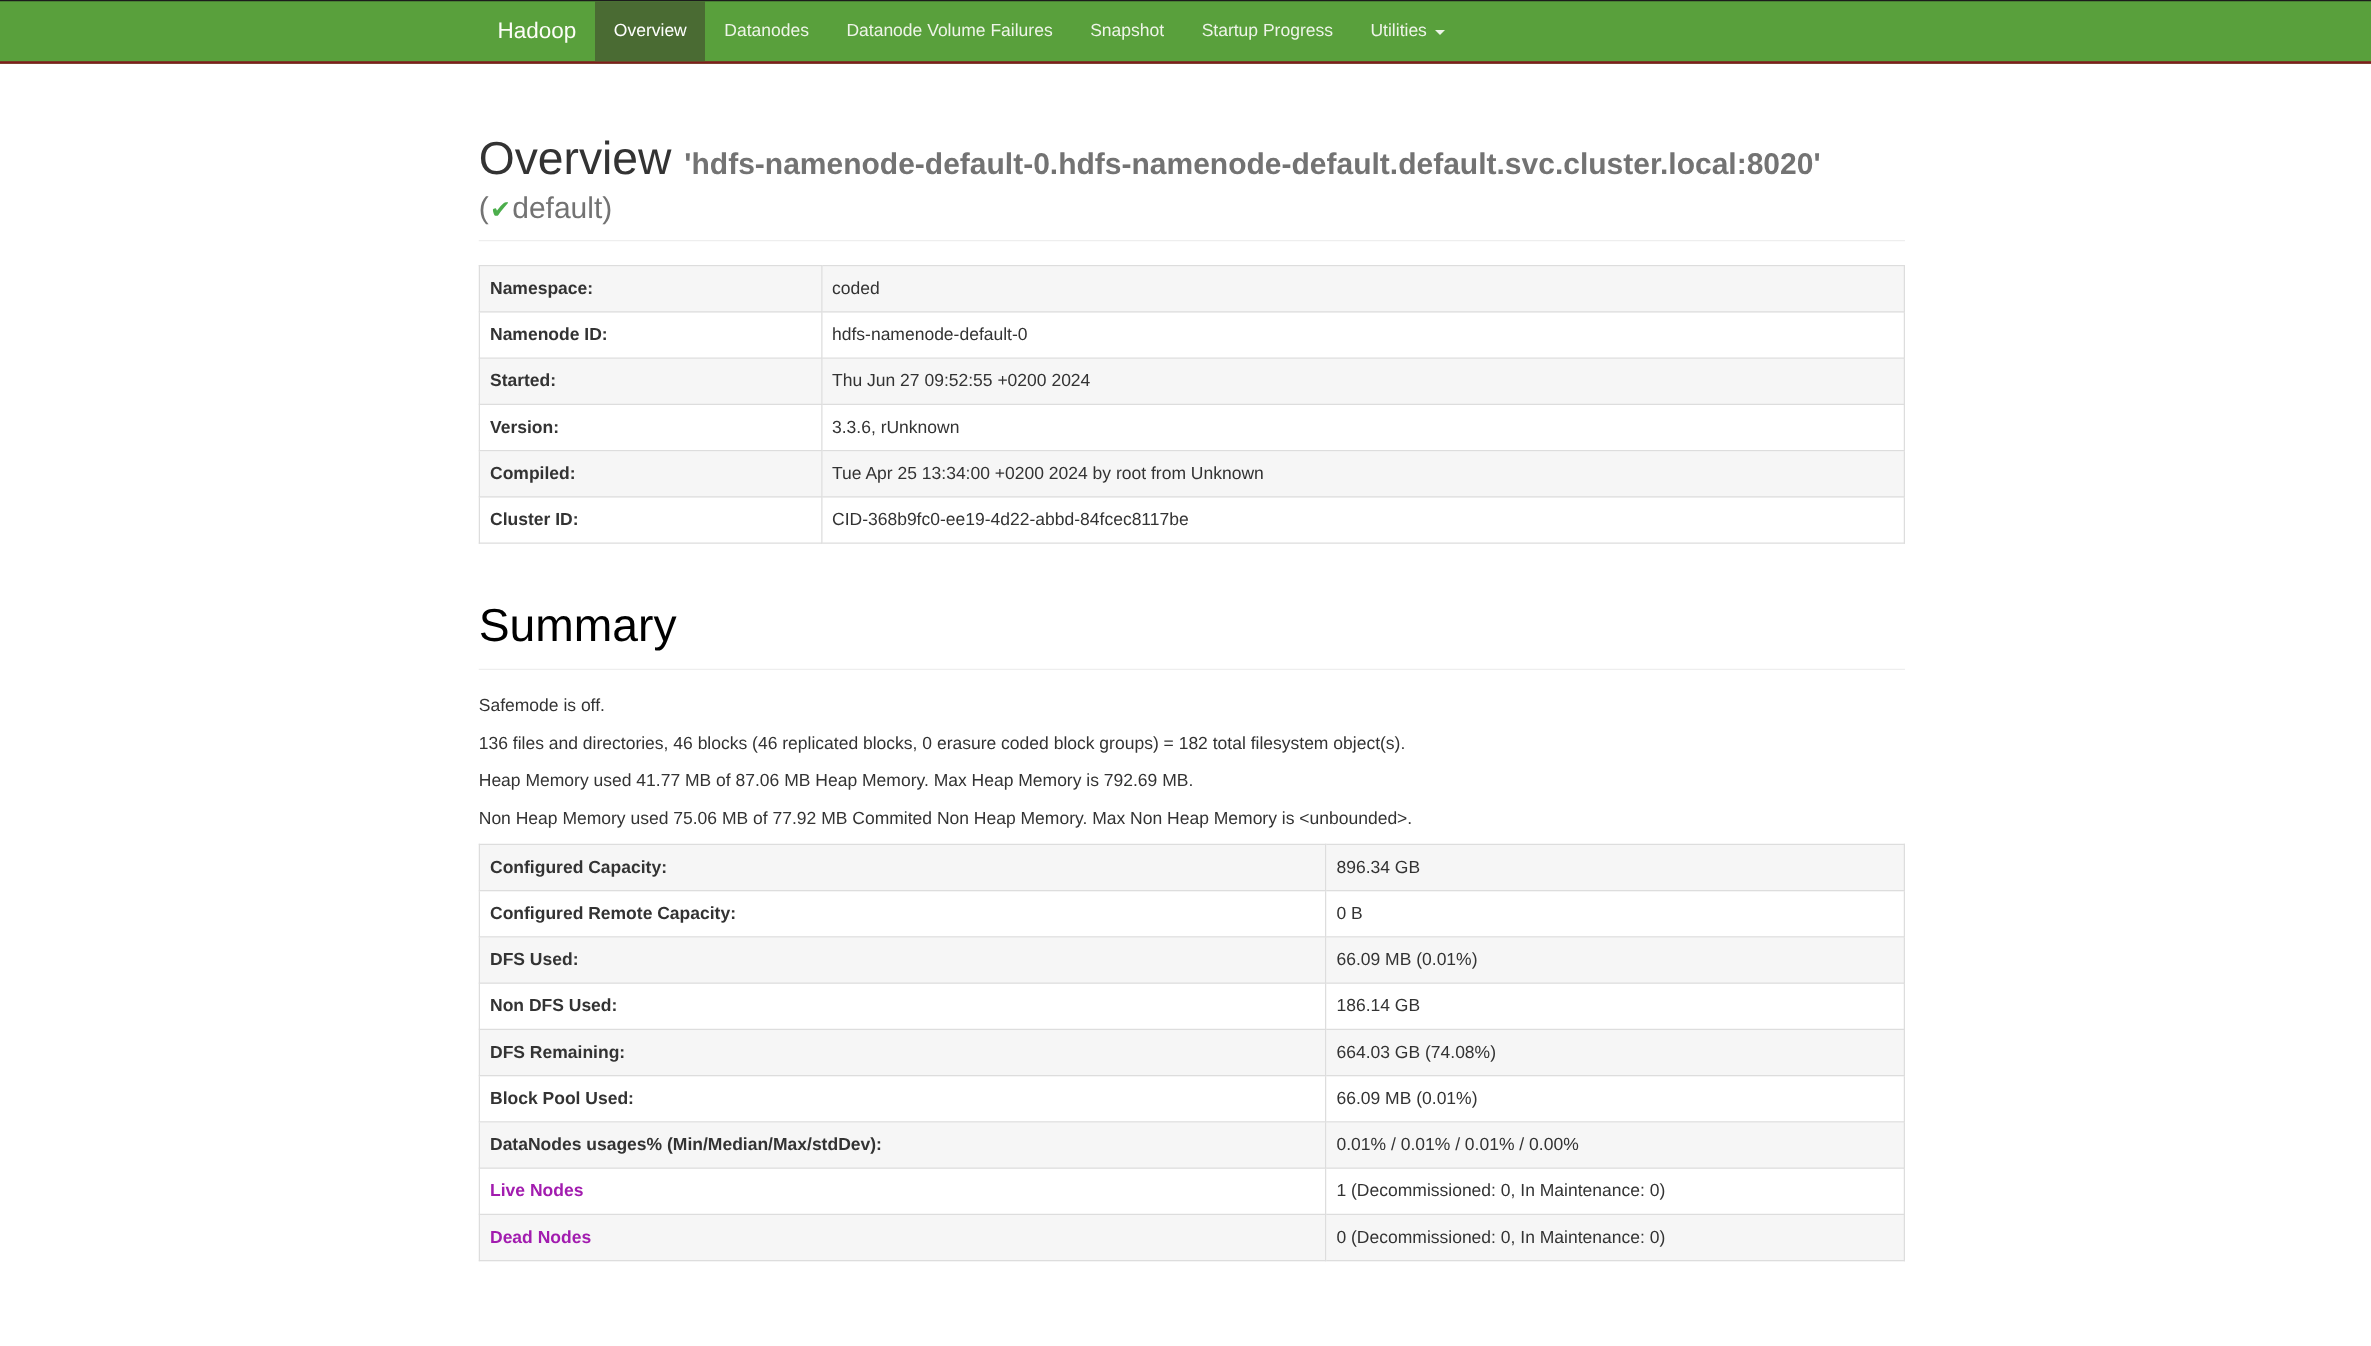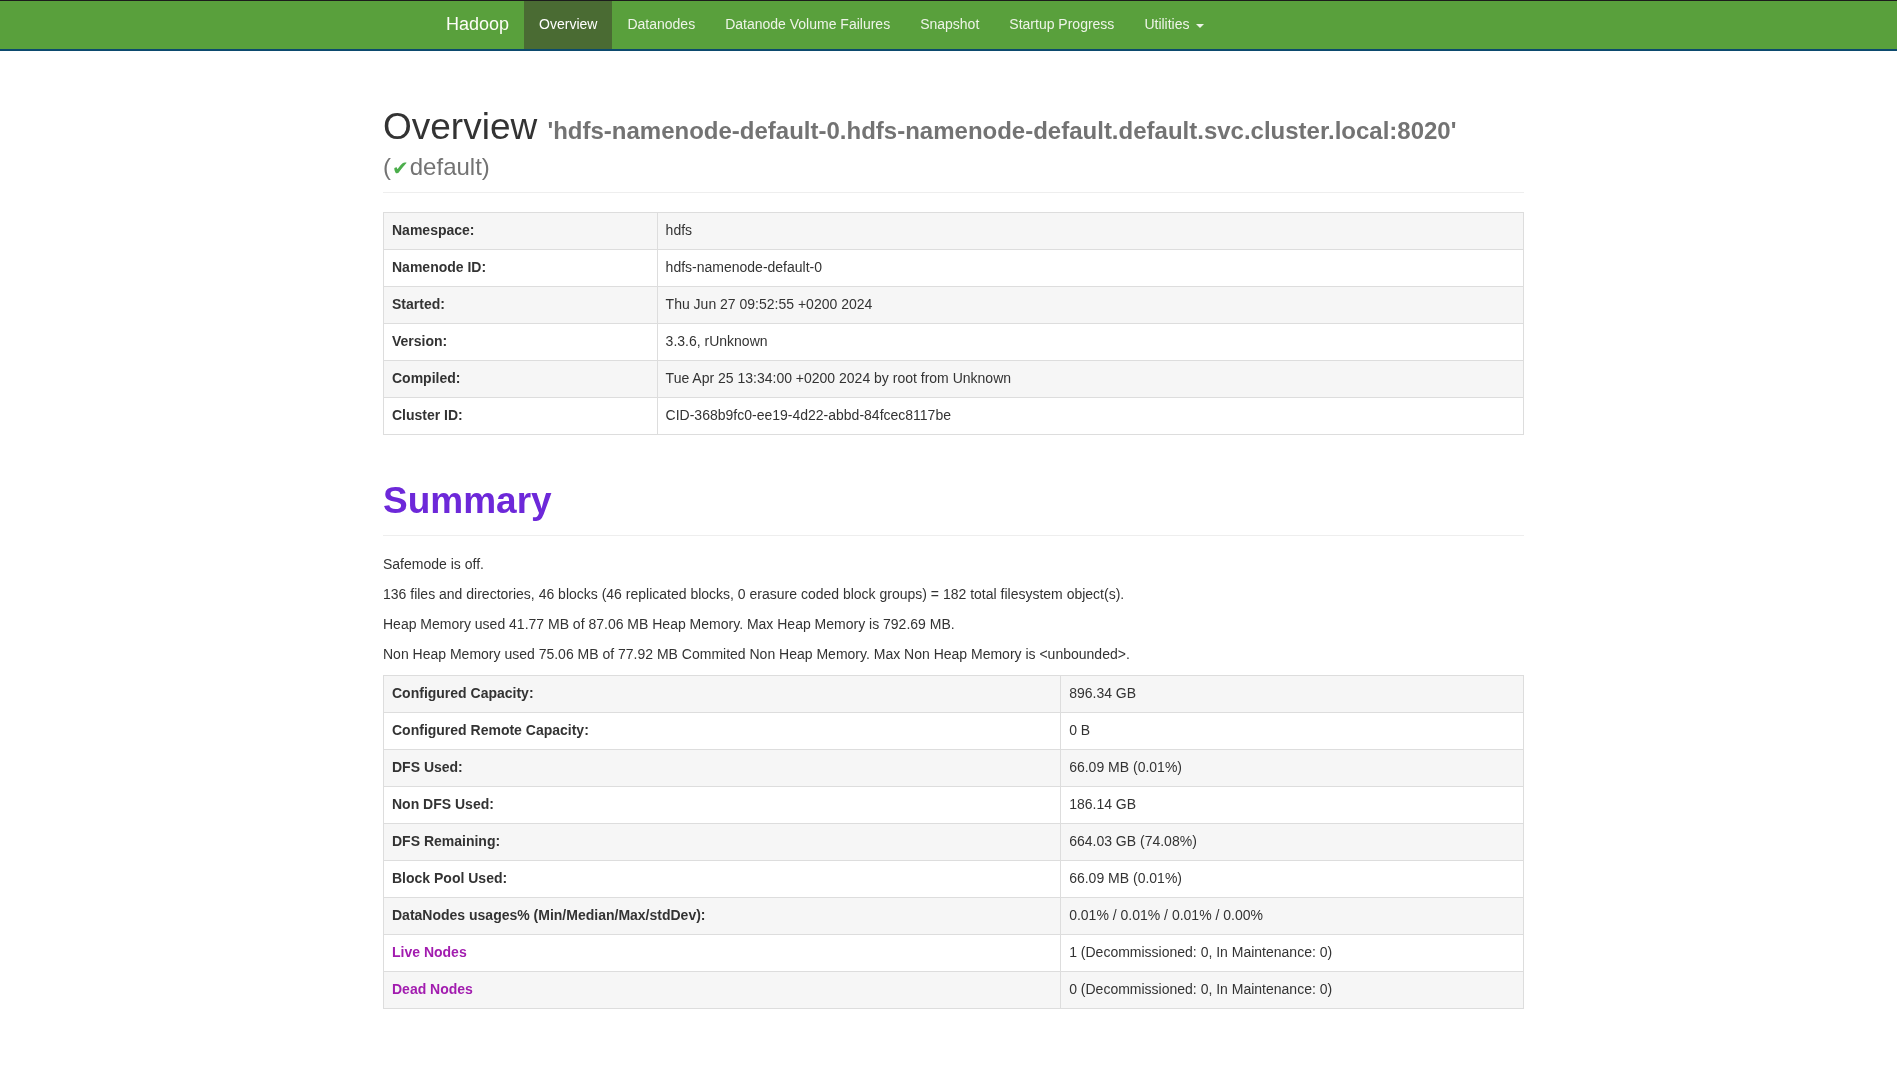--- a/index.html
+++ b/index.html
@@ -9,22 +9,21 @@
     background: #fff; color: #333;
     font-family: "Liberation Sans", sans-serif;
     font-size: 14px; line-height: 1.42857;
   }
 
   
   .navbar {
     width: 100%;
     background: #59A03C;
     border-top: 1px solid #1c1c1c;
-    border-bottom: 2px solid #0c4a6e;
-    padding-left: 48px;
+    border-bottom: 2px solid #7f1d1d;
   }
   .nav-inner {
     width: 1141px; margin-left: 383px;
     display: flex; align-items: stretch; height: 48px;
   }
   .brand {
     display: flex; align-items: center;
     padding: 0 15px; font-size: 18px; color: #fdfdf8;
     text-decoration: none; cursor: pointer;
   }
@@ -45,21 +44,21 @@
   
   .content { width: 1141px; margin-left: 383px; }
 
   h1.page-title { font-size: 37px; font-weight: 400; margin: 52px 0 10px; line-height: 1.3; color: #333; }
   h1.page-title .addr { font-size: 24px; font-weight: 700; color: #737373; }
   .status-line { display: block; font-size: 24px; font-weight: 400; color: #737373; }
   .status-line .check { color: #4CAE4C; font-size: 20px; padding: 0 1px; }
 
   hr { border: none; border-top: 1px solid #eee; margin: 9px 0 19px; }
 
-  h1.section-title { font-size: 37px; font-weight: 700; margin: 42px 0 10px; line-height: 1.3; color: #6d28d9; }
+  h1.section-title { font-size: 37px; font-weight: 400; margin: 42px 0 10px; line-height: 1.3; color: #000000; }
 
   .summary-text p { margin: 0 0 10px; }
 
   table.info {
     width: 100%; border-collapse: collapse; 
     font-size: 14px;
     border-radius: 28px;
   }
   table.info th, table.info td {
     border: 1px solid #ddd; padding: 8px; text-align: left;
@@ -111,21 +110,21 @@
     <span class="addr">'hdfs-namenode-default-0.hdfs-namenode-default.default.svc.cluster.local:8020'</span>
     <span class="status-line"><span>(</span><span class="check">✔</span><span>default</span><span>)</span></span>
   </h1>
 
   <hr>
 
   <table class="info overview-table">
     <tbody>
       <tr>
         <th>Namespace:</th>
-        <td>hdfs</td>
+        <td>coded</td>
       </tr>
       <tr>
         <th>Namenode ID:</th>
         <td>hdfs-namenode-default-0</td>
       </tr>
       <tr>
         <th>Started:</th>
         <td>Thu Jun 27 09:52:55 +0200 2024</td>
       </tr>
       <tr>

